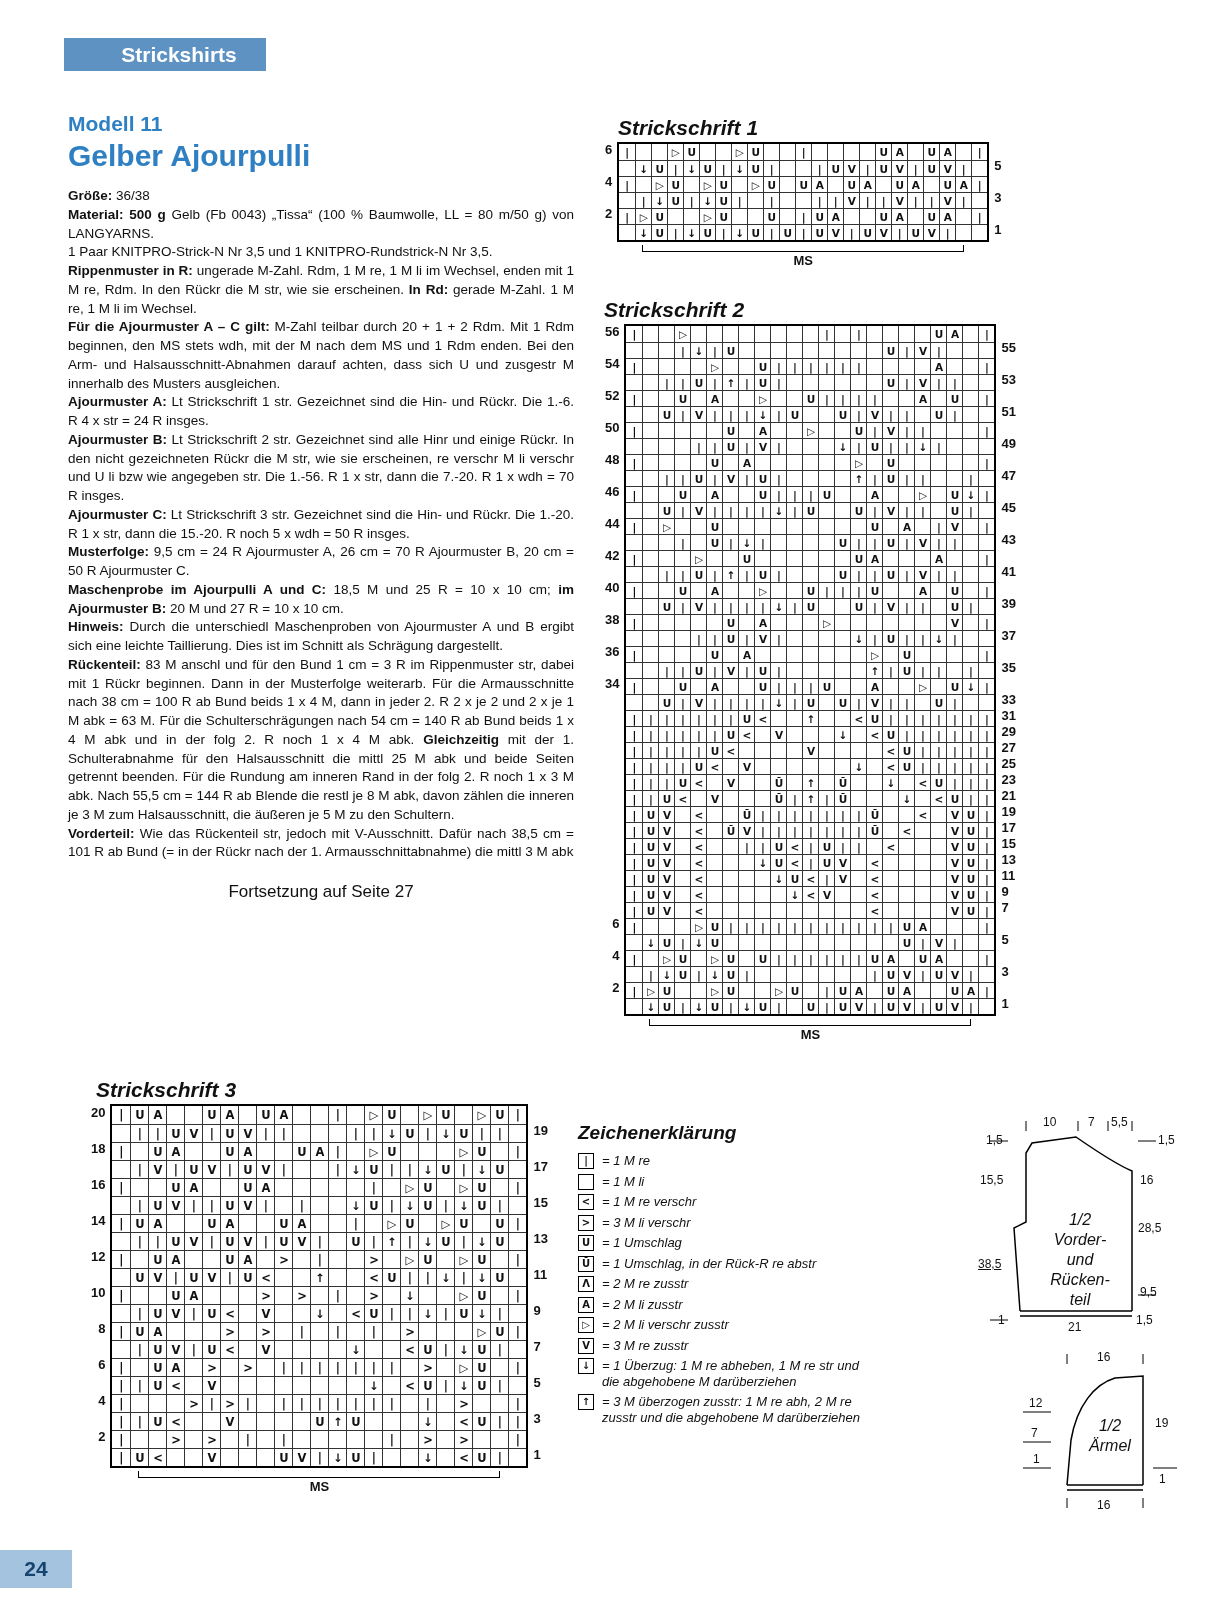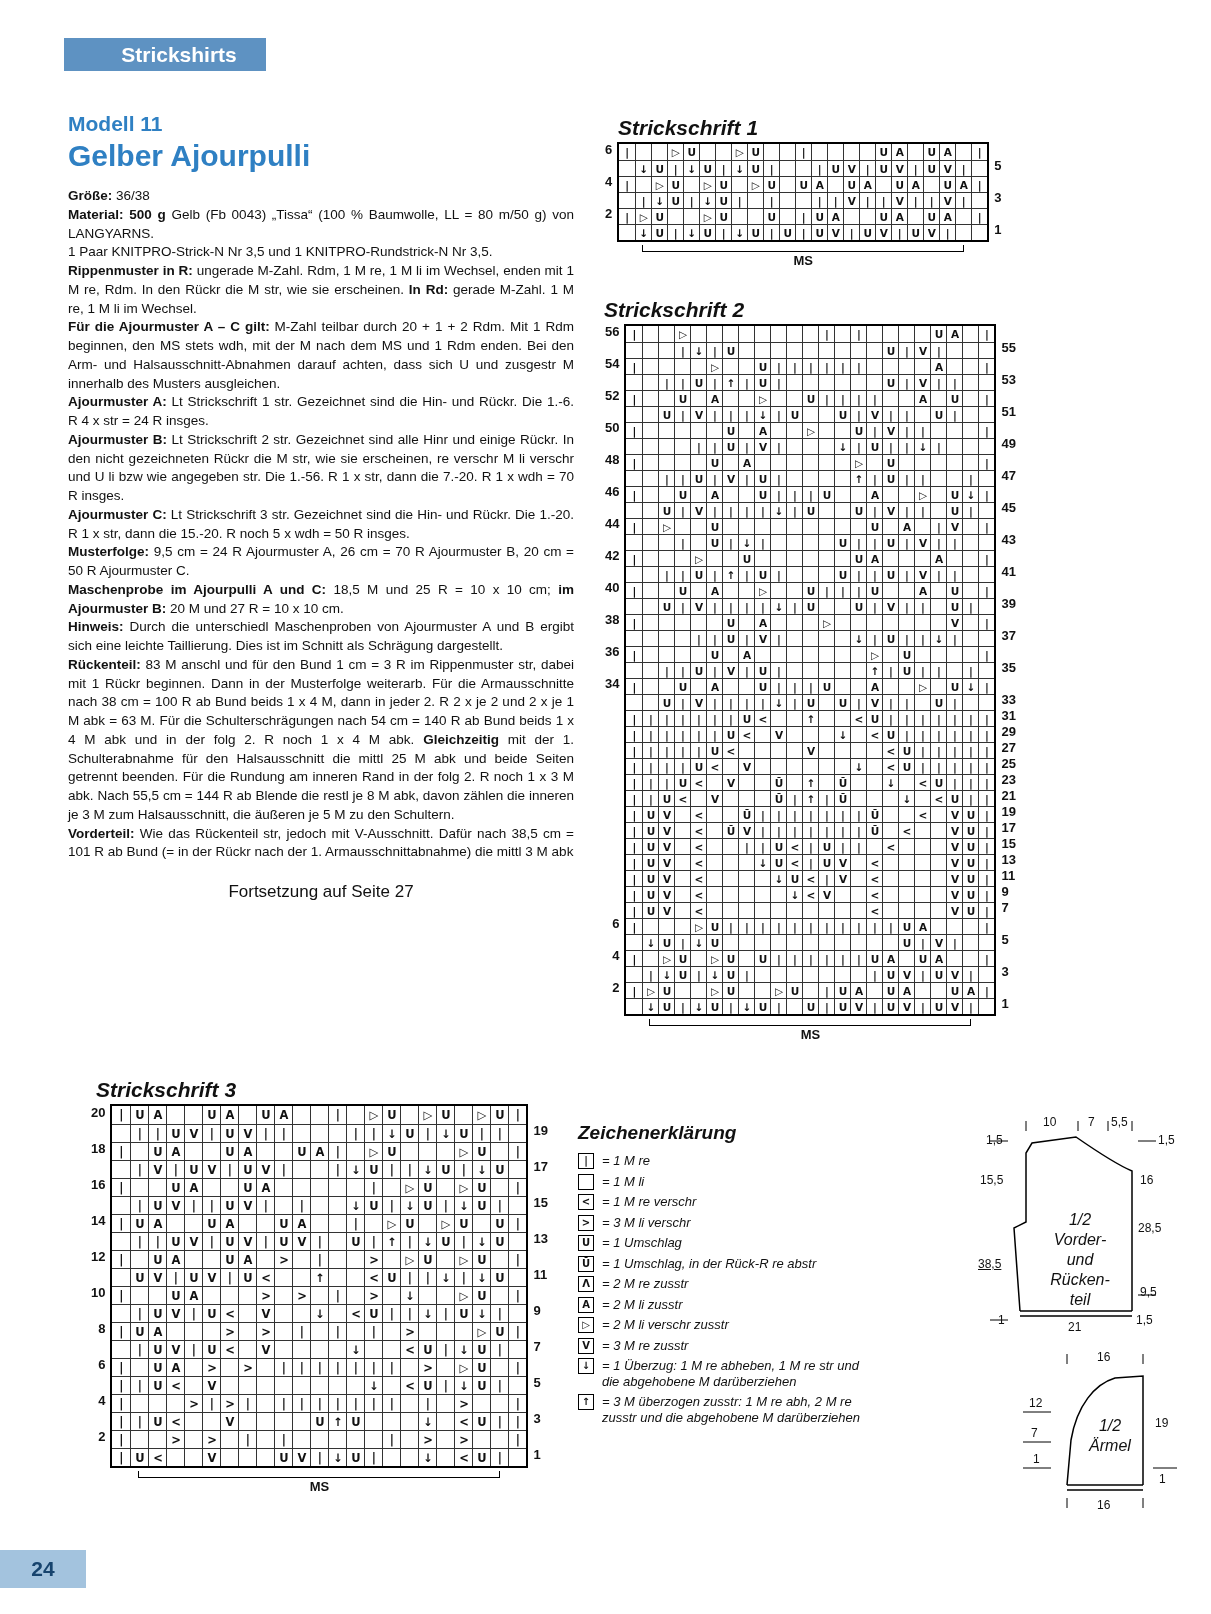--- a/index.html
+++ b/index.html
@@ -42,21 +42,21 @@
   .legend-item{display:flex;gap:8px;margin-bottom:4.5px;font-size:13px;font-style:italic;align-items:flex-start;}
   .legend-sym{flex:0 0 auto;width:14px;height:14px;border:1.5px solid #000;text-align:center;line-height:14px;
               font-size:10px;font-weight:bold;font-style:normal;font-family:"DejaVu Sans",sans-serif;}
   .legend-text{line-height:1.22;}
   
   .schem{position:absolute;}
   .schem svg{position:absolute;left:0;top:0;}
   .m{position:absolute;font-size:12px;white-space:nowrap;}
   .schem-label{position:absolute;text-align:center;font-size:16px;line-height:1.25;font-style:italic;}
   
-  .pagenum{position:absolute;left:0;top:1550px;width:86px;height:38px;background:#a3c3de;
+  .pagenum{position:absolute;left:0;top:1550px;width:72px;height:38px;background:#a3c3de;
            color:#17446e;font-weight:bold;font-size:21px;display:flex;align-items:center;justify-content:center;}
 </style>
 </head>
 <body>
 
 <div class="page">
 
   <div class="tagbar">
     <span>Strickshirts</span>
   </div>

